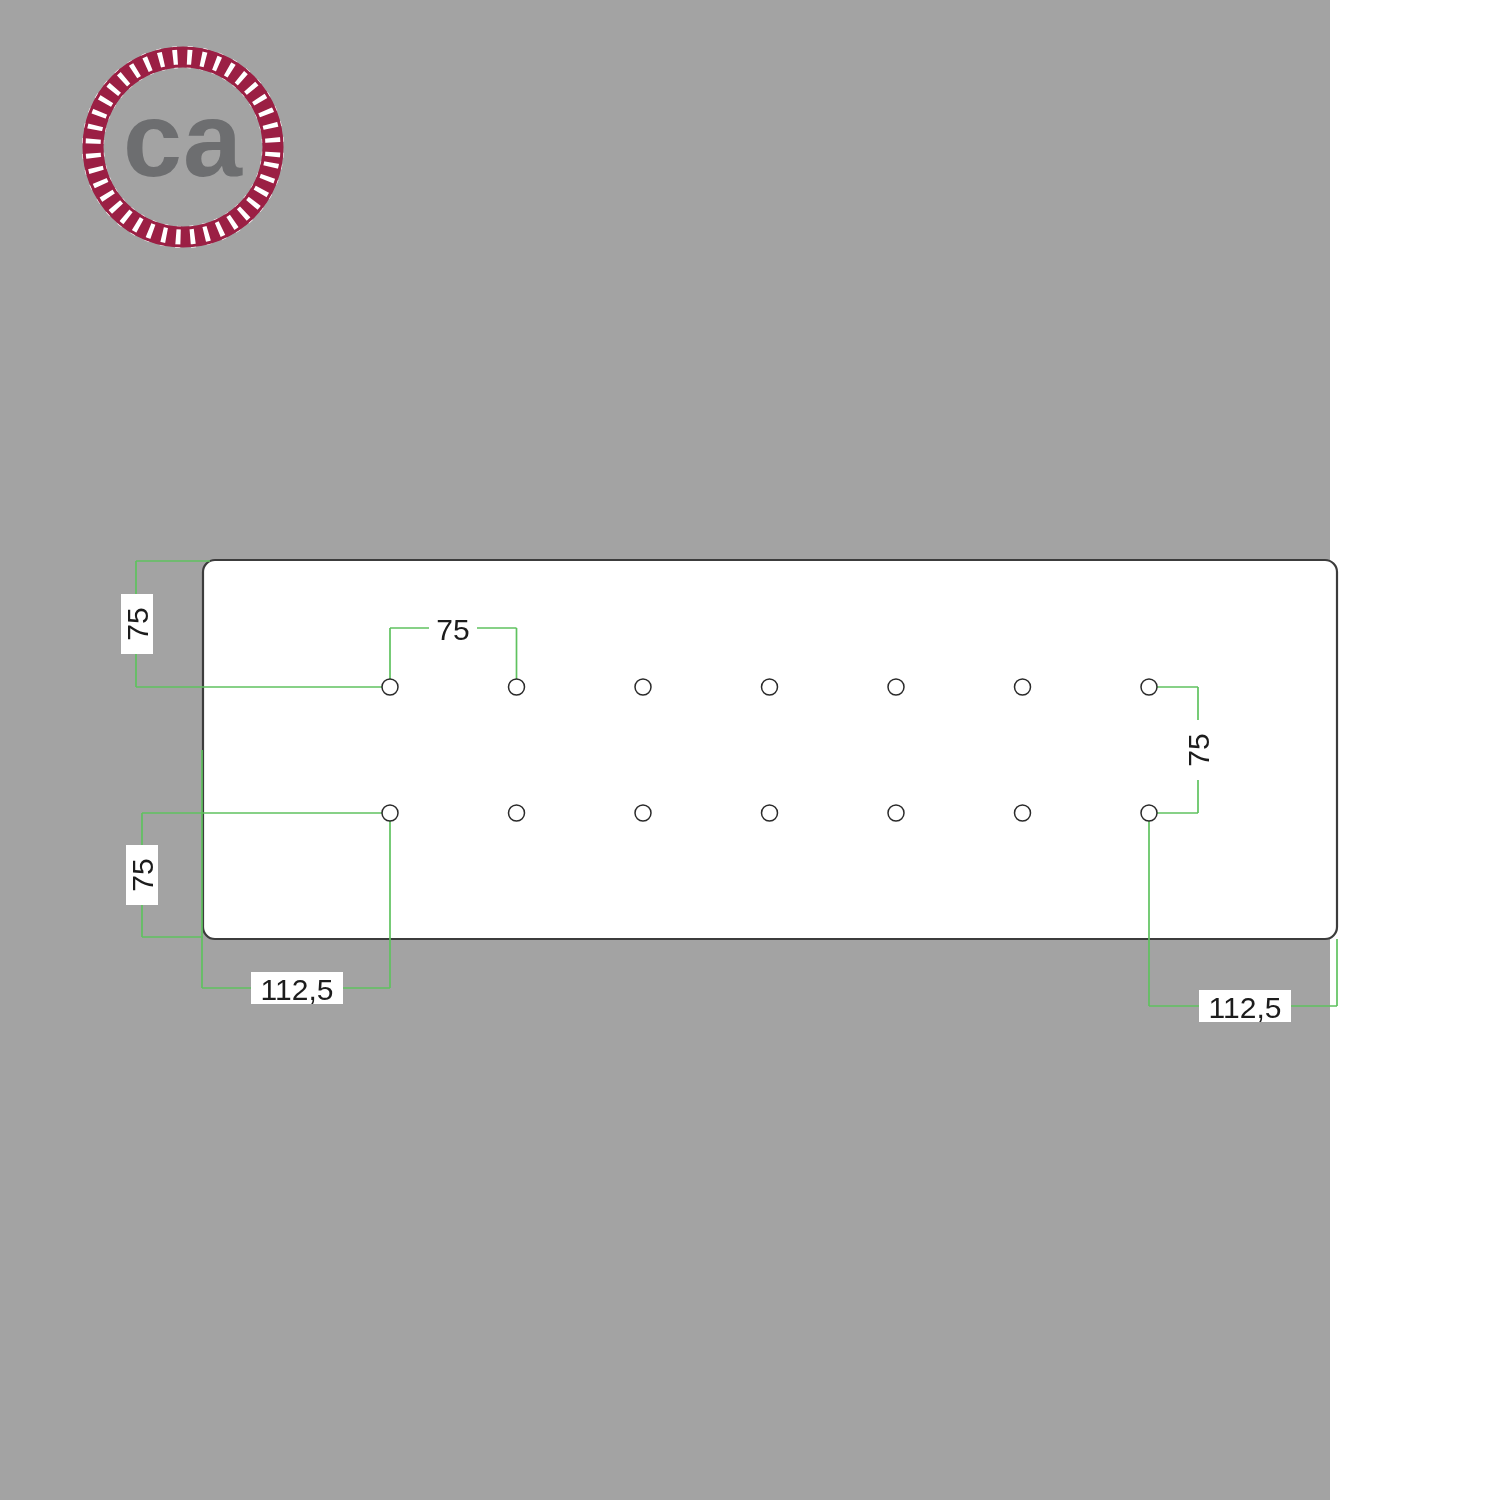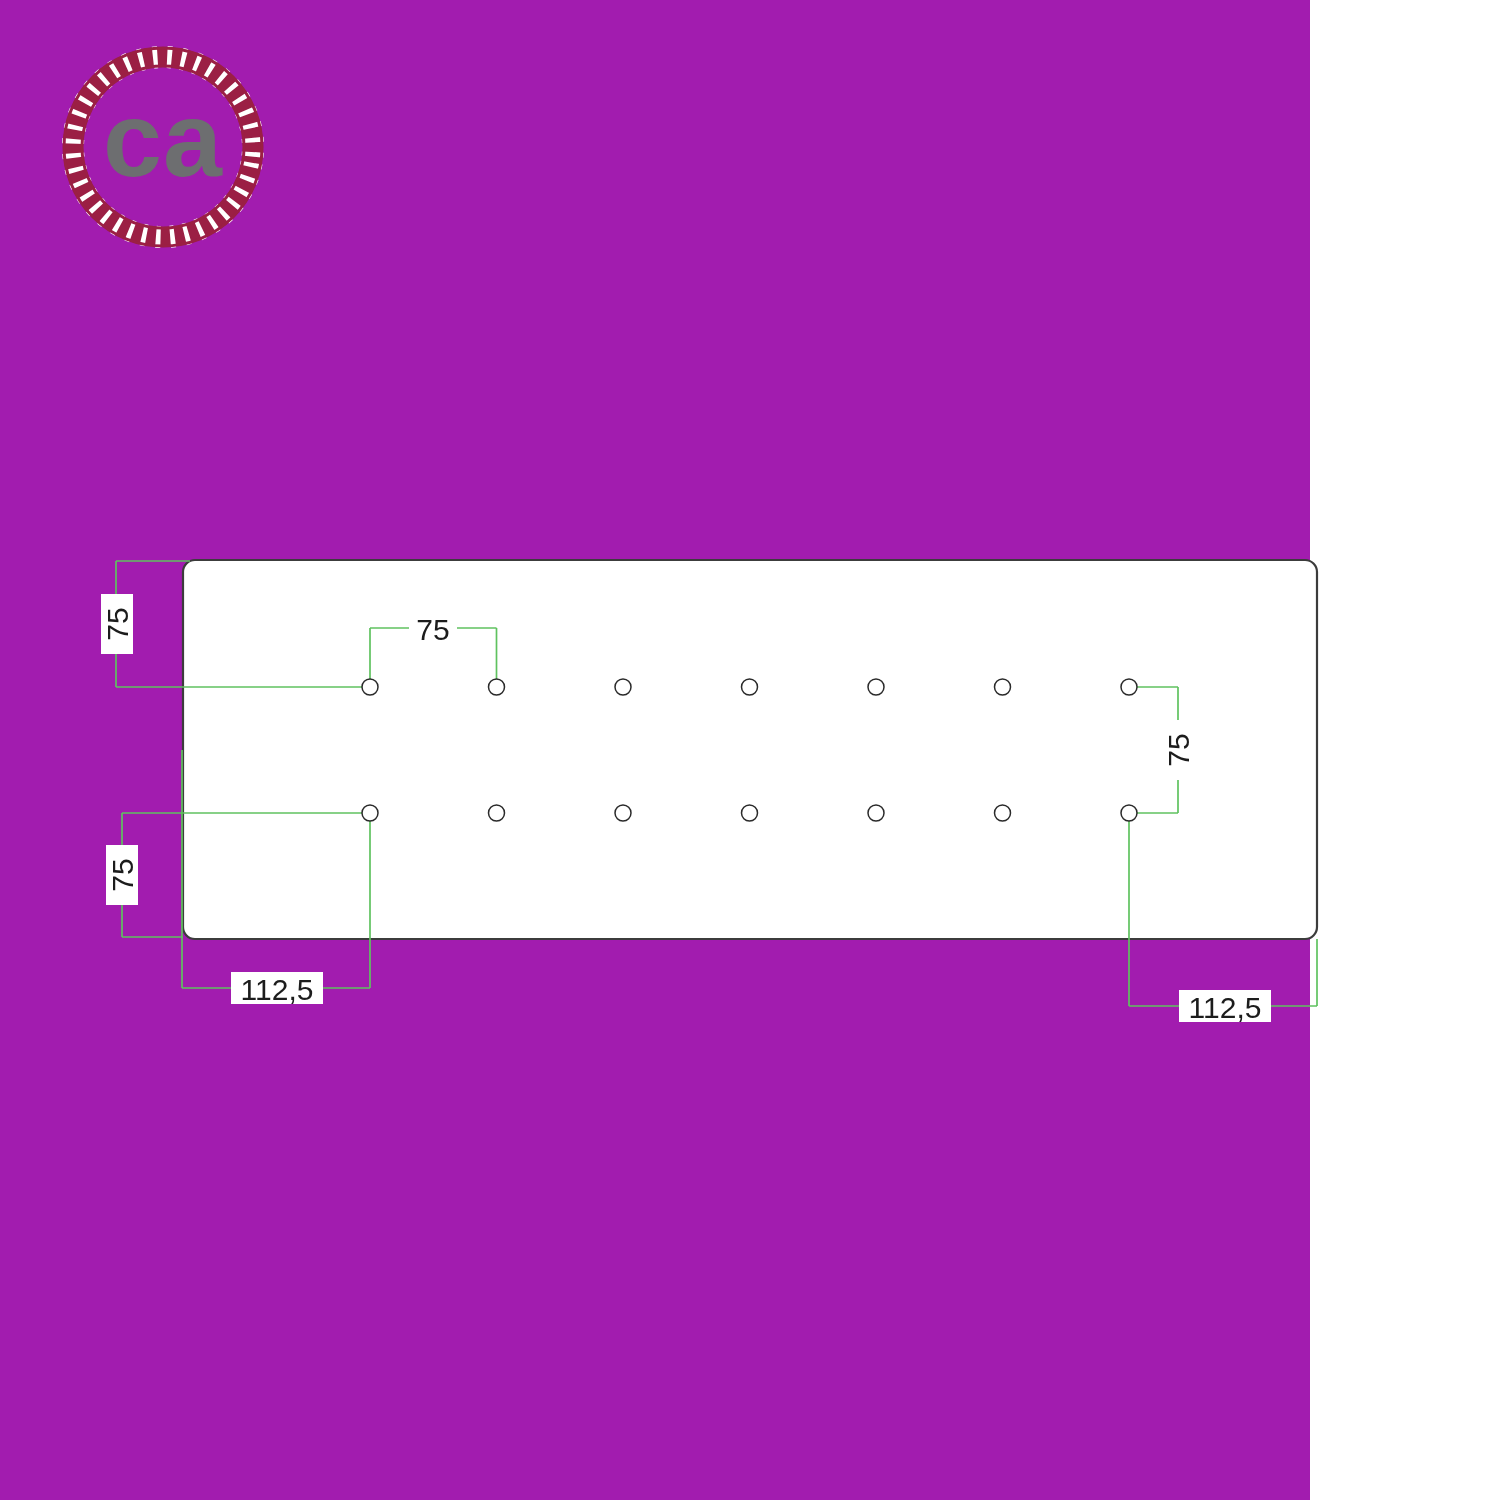--- a/index.html
+++ b/index.html
@@ -7,21 +7,22 @@
     padding: 0;
     background: #ffffff;
     width: 1500px;
     height: 1500px;
     overflow: hidden;
   }
   #stage {
     position: relative;
     width: 1310px;
     height: 1500px;
-    background: #a21caf;
+    background: #a3a3a3;
+    padding-left: 20px;
   }
   svg { display: block; }
 
   
   .rope-base { fill: none; stroke: var(--ring-color, #9b1f44); stroke-width: 20; }
   .rope-dash { fill: none; stroke: #ffffff; stroke-width: 22; stroke-dasharray: 4.6 9.6; }
   .rope-rim  { fill: none; stroke: var(--ring-color, #9b1f44); stroke-width: 3; }
   .logo-text {
     font-family: "Liberation Sans", sans-serif;
     font-weight: bold;

